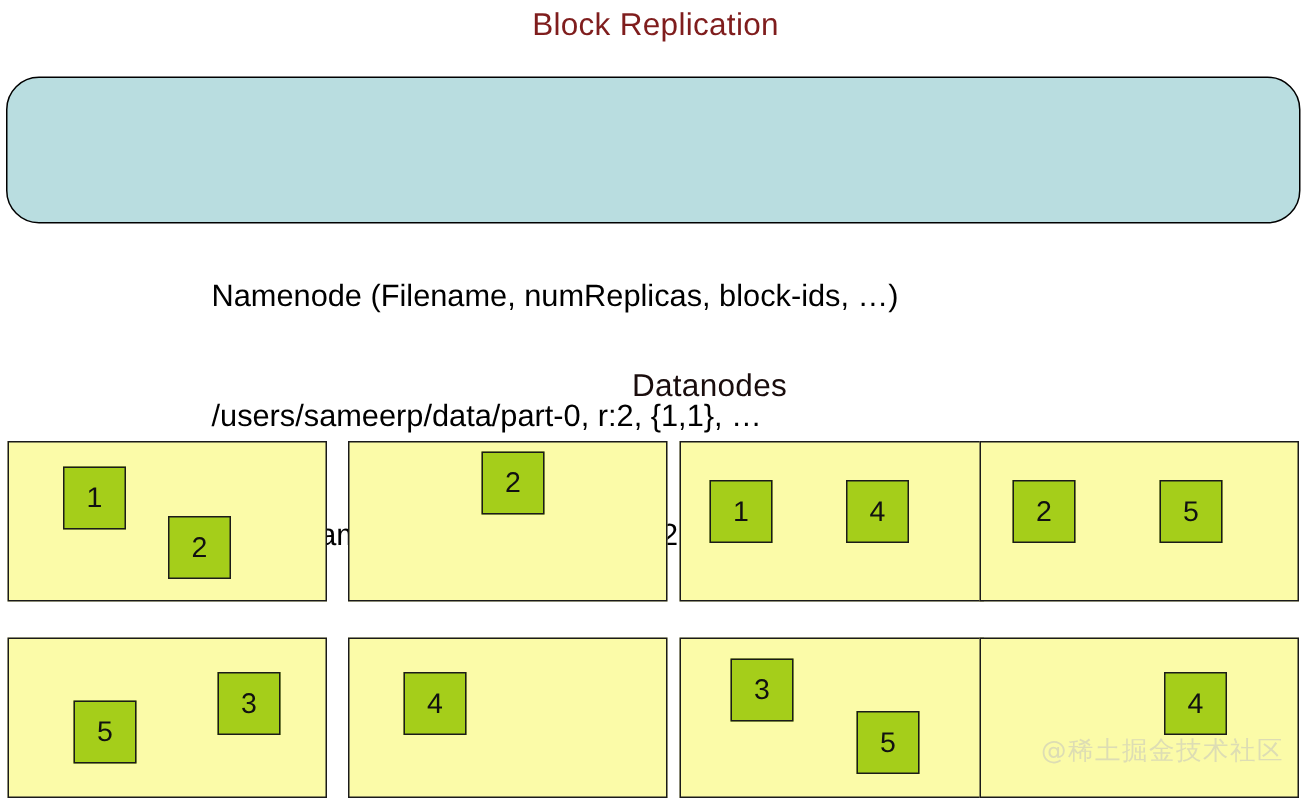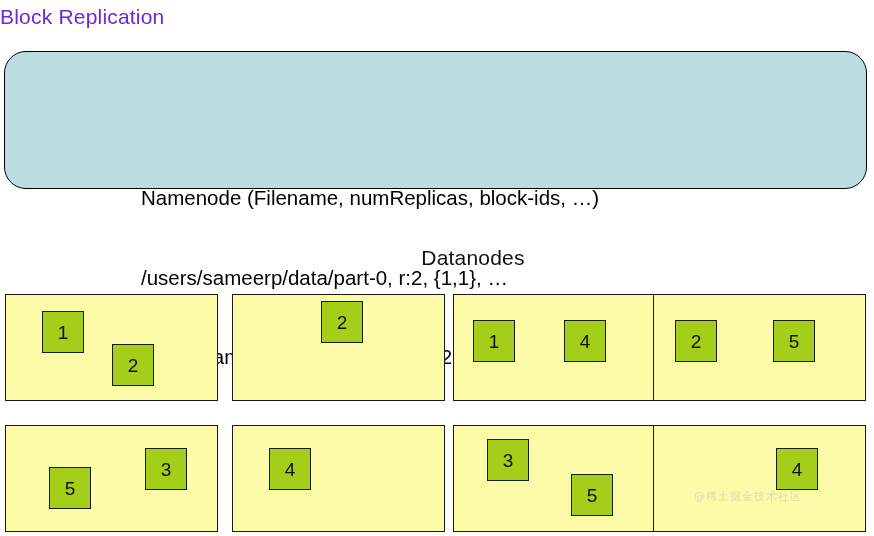--- a/index.html
+++ b/index.html
@@ -22,23 +22,23 @@
     width: 874px;
     height: 536px;
   }
 
   
   .title {
     position: absolute;
     left: 0;
     top: 5px;
     width: 874px;
-    text-align: left;
+    text-align: center;
     font-size: 21px;
-    color: #6d28d9;
+    color: #7f1d1d;
     letter-spacing: 0.2px;
     white-space: nowrap;
   }
 
   .subtitle {
     position: absolute;
     left: 0;
     top: 246px;
     width: 874px;
     text-align: center;
@@ -48,21 +48,21 @@
     white-space: nowrap;
     padding-left: 36px;
   }
 
   
   .namenode-box {
     position: absolute;
     left: 4px;
     top: 51px;
     width: 863px;
-    height: 138px;
+    height: 98px;
     box-sizing: border-box;
     background: #b9dde0;
     border: 1.6px solid #000000;
     border-radius: 22px;
   }
 
   .namenode-text {
     position: absolute;
     left: 136px;
     top: 80px;
@@ -114,21 +114,21 @@
     font-size: 19px;
     color: #111111;
     line-height: 1;
   }
 
   
   .watermark {
     position: absolute;
     left: 694px;
     top: 489px;
-    font-size: 11px;
+    font-size: 17px;
     color: #ddddb4;
     letter-spacing: 1px;
     white-space: nowrap;
     font-family: "DejaVu Sans", sans-serif;
   }
 </style>
 </head>
 <body>
 
 <div class="canvas">

